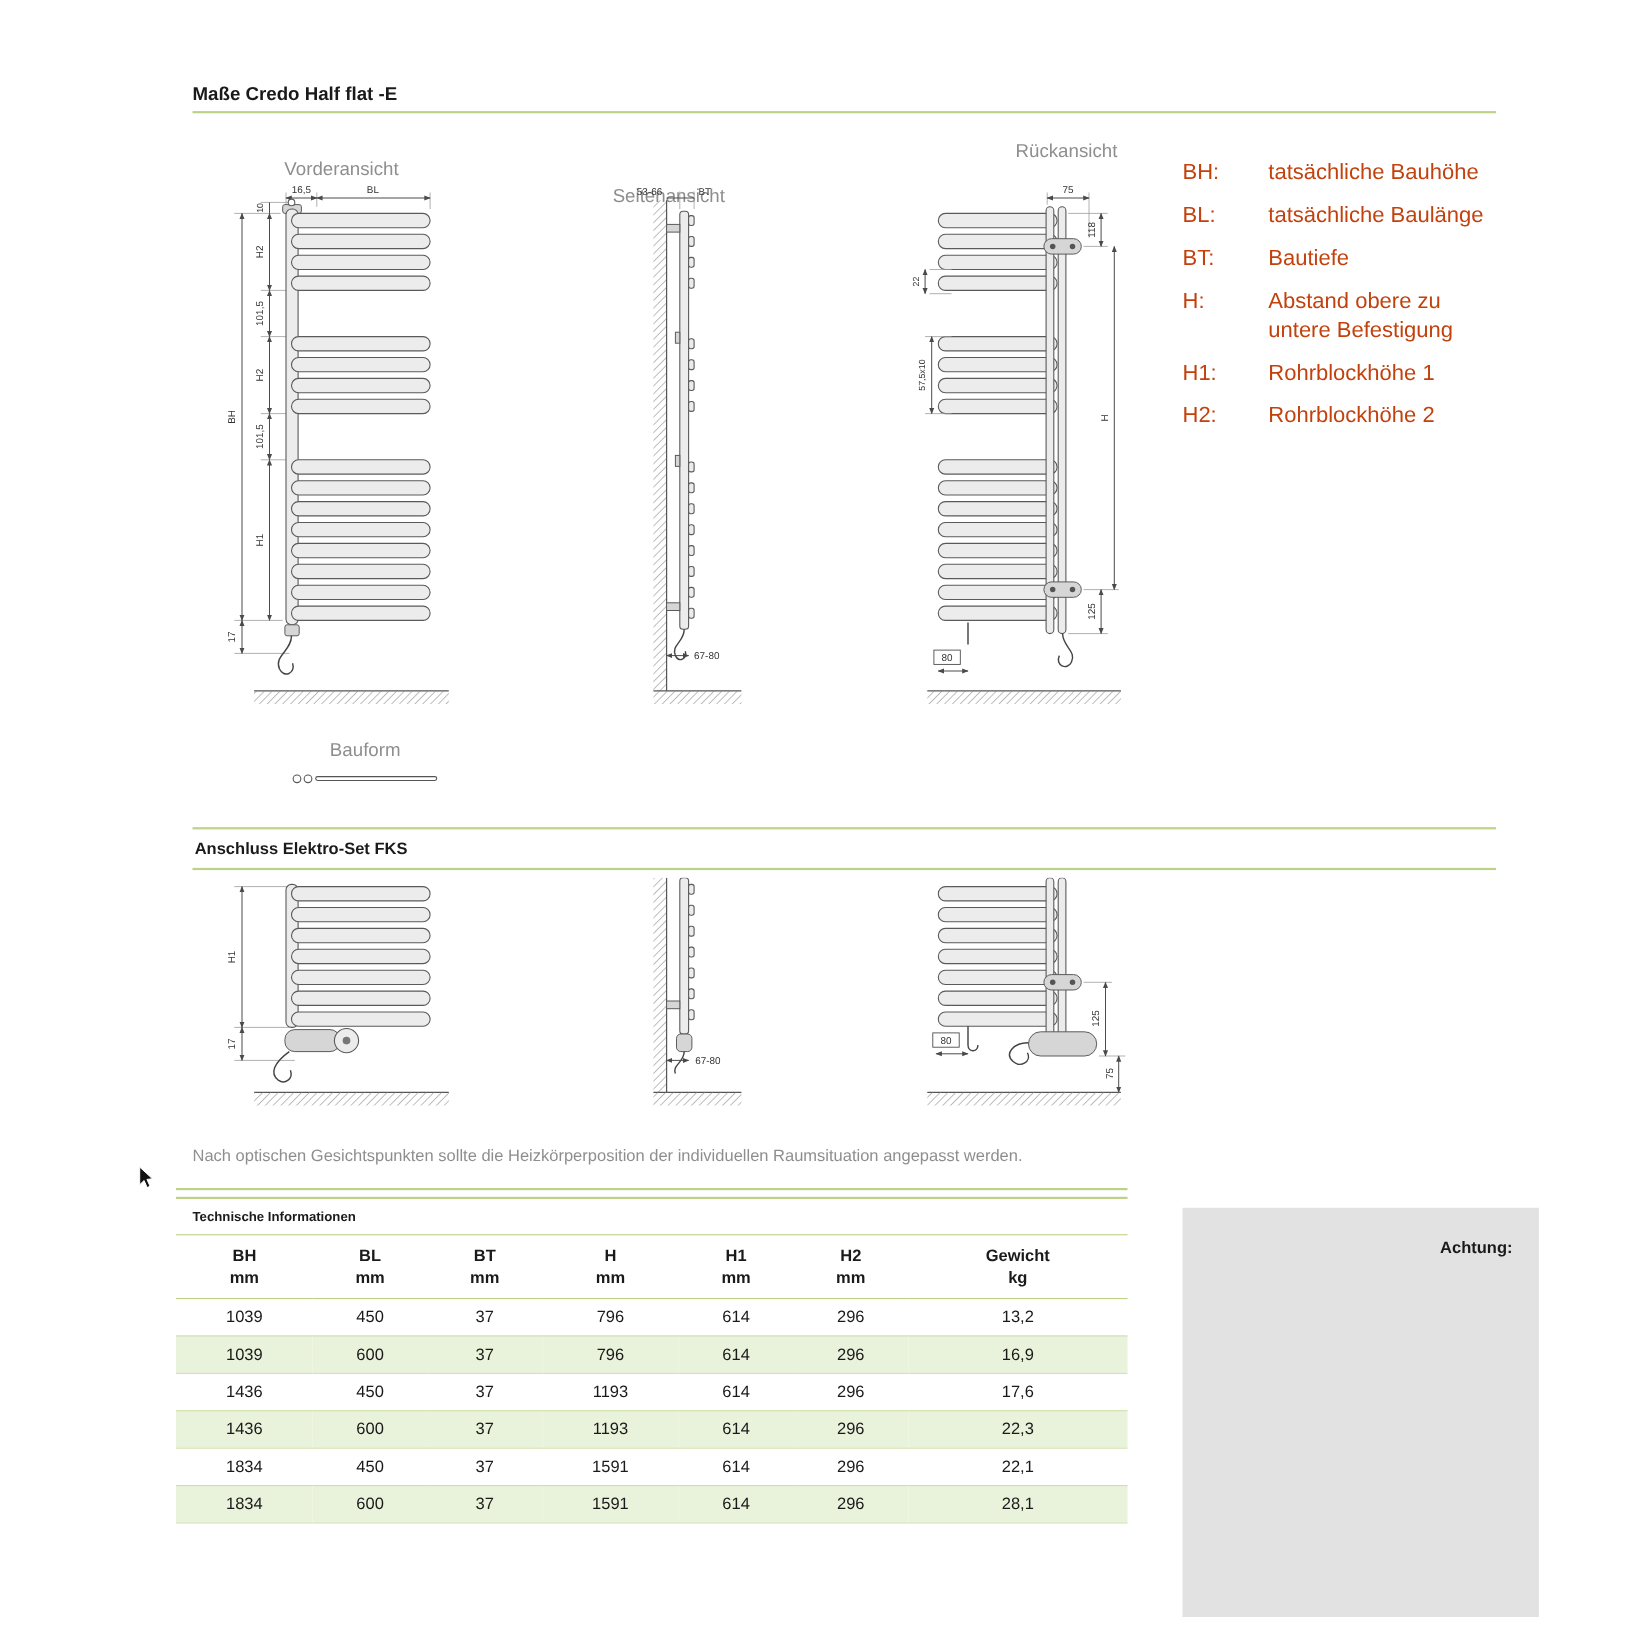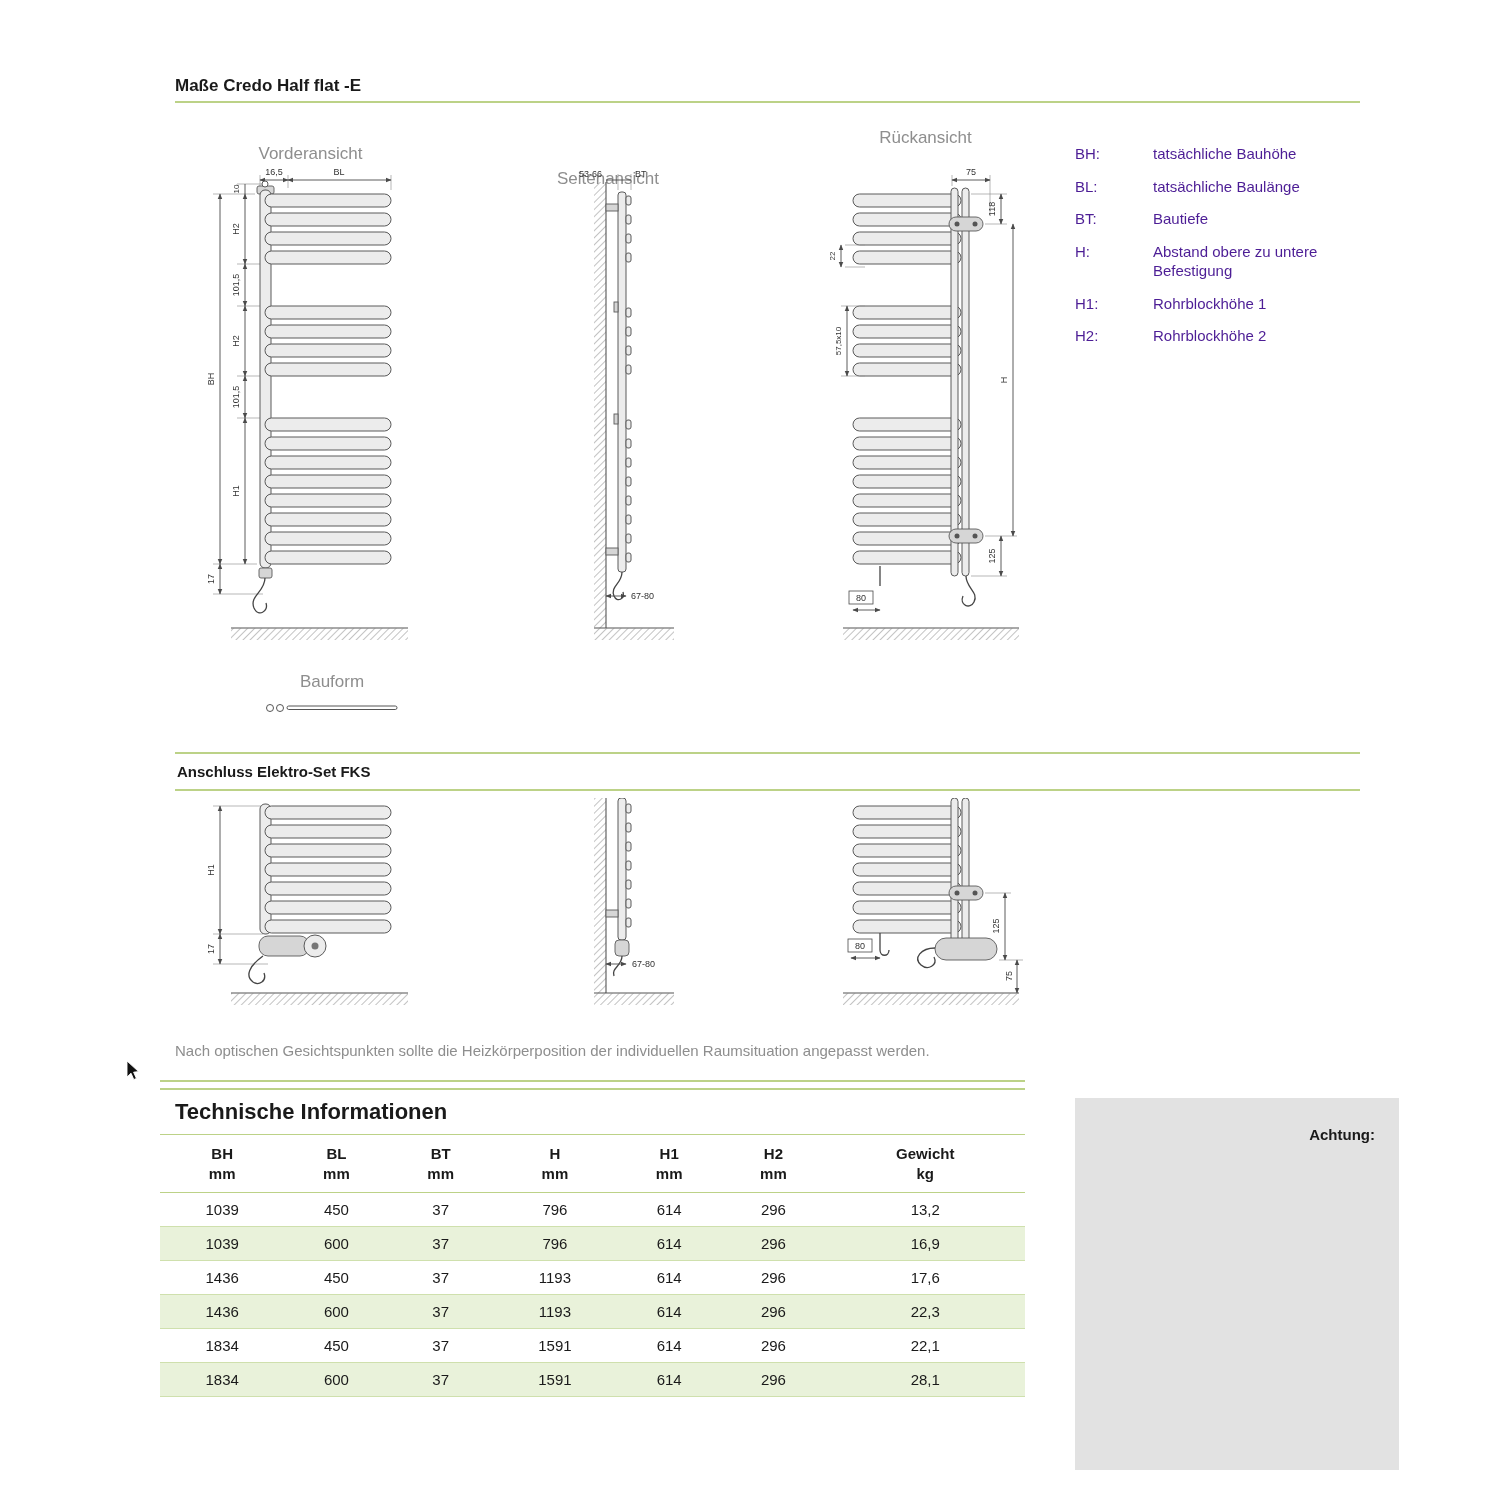--- a/index.html
+++ b/index.html
@@ -12,30 +12,30 @@
   html,body{margin:0;padding:0;}
   body{
     width:1500px;height:1500px;position:relative;overflow:hidden;
     background:#fff;color:var(--ink);
     font-family:"Liberation Sans", sans-serif;
   }
   .abs{position:absolute;}
   .page-title{font-size:17px;font-weight:bold;}
   .green-rule{background:var(--g);height:2px;}
   .view-label{font-size:17px;color:var(--gray);text-align:center;}
-  .legend{font-size:15px;color:#4c1d95;}
+  .legend{font-size:20px;color:#c2410c;}
   .legend-row{display:flex;margin-bottom:13px;line-height:1.3;}
   .legend-key{width:78px;flex:none;}
   .legend-desc{width:218px;}
   .section-band{border-top:2px solid var(--g);border-bottom:2px solid var(--g);}
   .band-title{font-weight:bold;font-size:15px;padding:9px 2px;}
   .note{font-size:15px;color:var(--gray);margin-top:12px;}
   
   .tech-topline{height:6px;border-top:2px solid var(--g);border-bottom:2px solid var(--g);}
-  .tech-title{font-size:22px;font-weight:bold;padding:9px 0 9px 15px;border-bottom:1px solid var(--g);}
+  .tech-title{font-size:12px;font-weight:bold;padding:9px 0 9px 15px;border-bottom:1px solid var(--g);}
   .tech-table{width:100%;border-collapse:collapse;}
   .tech-table th{font-size:15px;font-weight:bold;text-align:center;padding:9px 4px 7px;border-bottom:1px solid var(--g);line-height:1.35;}
   .tech-table td{font-size:15px;text-align:center;padding:8px 4px;}
   .tech-table tbody tr{border-bottom:1px solid var(--sep);}
   .tech-table tbody tr:nth-child(even){background:var(--rowg);}
   
   .notice{background:#e2e2e2;padding:26px 24px 24px 30px;font-size:15px;line-height:1.45;}
   .notice .nt{font-weight:bold;text-align:right;}
   
   .tube{fill:#ececec;stroke:#5a5a5a;stroke-width:1;}
@@ -63,21 +63,21 @@
   </defs>
 </svg>
 
 <div>
 
   <h1 class="abs page-title" style="left:175px;top:76px;margin:0;text-align:center;">Maße Credo Half flat -E</h1>
   <div class="abs green-rule" style="left:175px;top:101px;width:1185px;"></div>
 
   <div class="abs view-label" style="left:193px;top:144px;width:235px;">Vorderansicht</div>
   <div class="abs view-label" style="left:538px;top:128px;width:140px;margin-top:41px;">Seitenansicht</div>
-  <div class="abs view-label" style="left:823px;top:128px;width:205px;">Rückansicht</div>
+  <div class="abs view-label" style="left:867px;top:128px;width:205px;">Rückansicht</div>
 
   <div class="abs legend" style="left:1075px;top:144px;">
     <div class="legend-row">
         <span class="legend-key">BH:</span>
         <span class="legend-desc">tatsächliche Bauhöhe</span>
       </div>
     <div class="legend-row">
         <span class="legend-key">BL:</span>
         <span class="legend-desc">tatsächliche Baulänge</span>
       </div>

